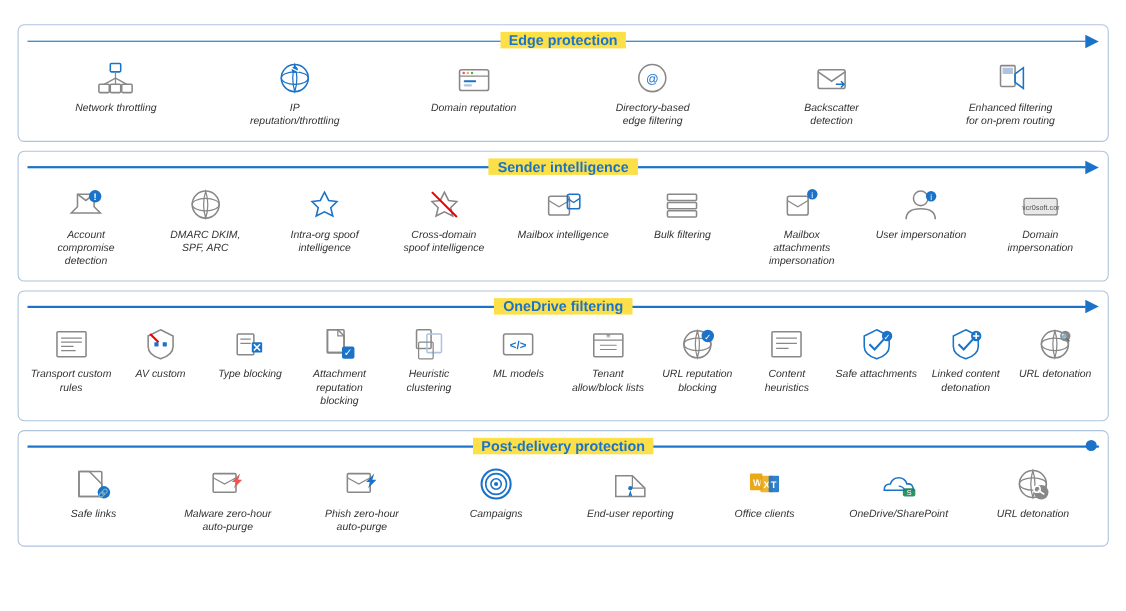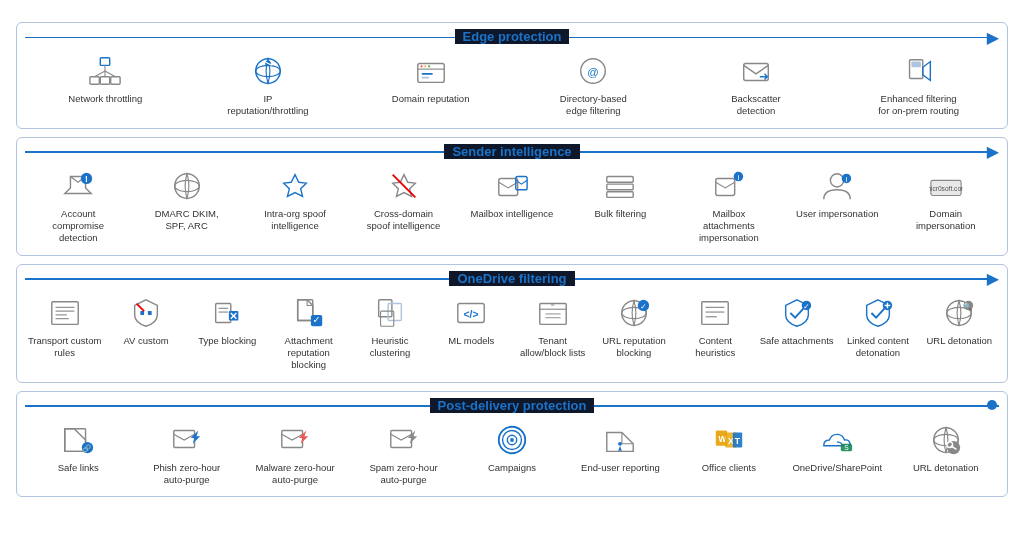--- a/index.html
+++ b/index.html
@@ -27,21 +27,21 @@
     }
     .section-header {
       text-align: center;
       position: relative;
       margin-bottom: 6px;
     }
     .section-title {
       font-size: 13px;
       font-weight: 600;
       color: #1a73c8;
-      background: #0f172a;
+      background: #fde047;
       padding: 0 8px;
       position: relative;
       z-index: 1;
     }
     .section-line {
       position: absolute;
       top: 50%;
       left: 0;
       right: 0;
       height: 1.5px;
@@ -92,20 +92,21 @@
       display: flex;
       align-items: center;
       justify-content: center;
       margin-bottom: 3px;
     }
     .item-label {
       font-size: 9.5px;
       line-height: 1.3;
       color: #333;
       text-align: center;
+      font-style: italic;
     }
     svg {
       width: 34px;
       height: 34px;
     }
   </style>
 </head>
 <body>
 
 <h1></h1>
@@ -434,44 +435,34 @@
               <text x="28" y="30" text-anchor="middle" font-size="8" fill="white">🔗</text>
             </svg>
           </div>
           <div class="item-label">Safe links</div>
         </div>
         <div class="item">
           <div class="item-icon">
             <svg viewBox="0 0 36 36">
               <rect x="4" y="8" width="22" height="18" rx="1" fill="none" stroke="#888" stroke-width="1.5"></rect>
               <path d="M4 12 L15 18 L26 12" fill="none" stroke="#888" stroke-width="1.2"></path>
-              <path d="M24 22 L32 14 L28 14 L30 8 L22 16 L26 16 Z" fill="#1a73c8"></path>
-            </svg>
-          </div>
-          <div class="item-label">Phish zero-hour auto-purge</div>
+              <path d="M24 22 L32 14 L28 14 L30 8 L22 16 L26 16 Z" fill="#e55"></path>
+            </svg>
+          </div>
+          <div class="item-label">Malware zero-hour auto-purge</div>
         </div>
         <div class="item">
           <div class="item-icon">
             <svg viewBox="0 0 36 36">
               <rect x="4" y="8" width="22" height="18" rx="1" fill="none" stroke="#888" stroke-width="1.5"></rect>
               <path d="M4 12 L15 18 L26 12" fill="none" stroke="#888" stroke-width="1.2"></path>
-              <path d="M24 22 L32 14 L28 14 L30 8 L22 16 L26 16 Z" fill="#e55"></path>
-            </svg>
-          </div>
-          <div class="item-label">Malware zero-hour auto-purge</div>
-        </div>
-        <div class="item">
-          <div class="item-icon">
-            <svg viewBox="0 0 36 36">
-              <rect x="4" y="8" width="22" height="18" rx="1" fill="none" stroke="#888" stroke-width="1.5"></rect>
-              <path d="M4 12 L15 18 L26 12" fill="none" stroke="#888" stroke-width="1.2"></path>
-              <path d="M24 22 L32 14 L28 14 L30 8 L22 16 L26 16 Z" fill="#888"></path>
-            </svg>
-          </div>
-          <div class="item-label">Spam zero-hour auto-purge</div>
+              <path d="M24 22 L32 14 L28 14 L30 8 L22 16 L26 16 Z" fill="#1a73c8"></path>
+            </svg>
+          </div>
+          <div class="item-label">Phish zero-hour auto-purge</div>
         </div>
         <div class="item">
           <div class="item-icon">
             <svg viewBox="0 0 36 36">
               <circle cx="18" cy="18" r="14" fill="none" stroke="#1a73c8" stroke-width="2"></circle>
               <circle cx="18" cy="18" r="10" fill="none" stroke="#1a73c8" stroke-width="1.5"></circle>
               <circle cx="18" cy="18" r="5" fill="none" stroke="#1a73c8" stroke-width="1.5"></circle>
               <circle cx="18" cy="18" r="2" fill="#1a73c8"></circle>
             </svg>
           </div>

